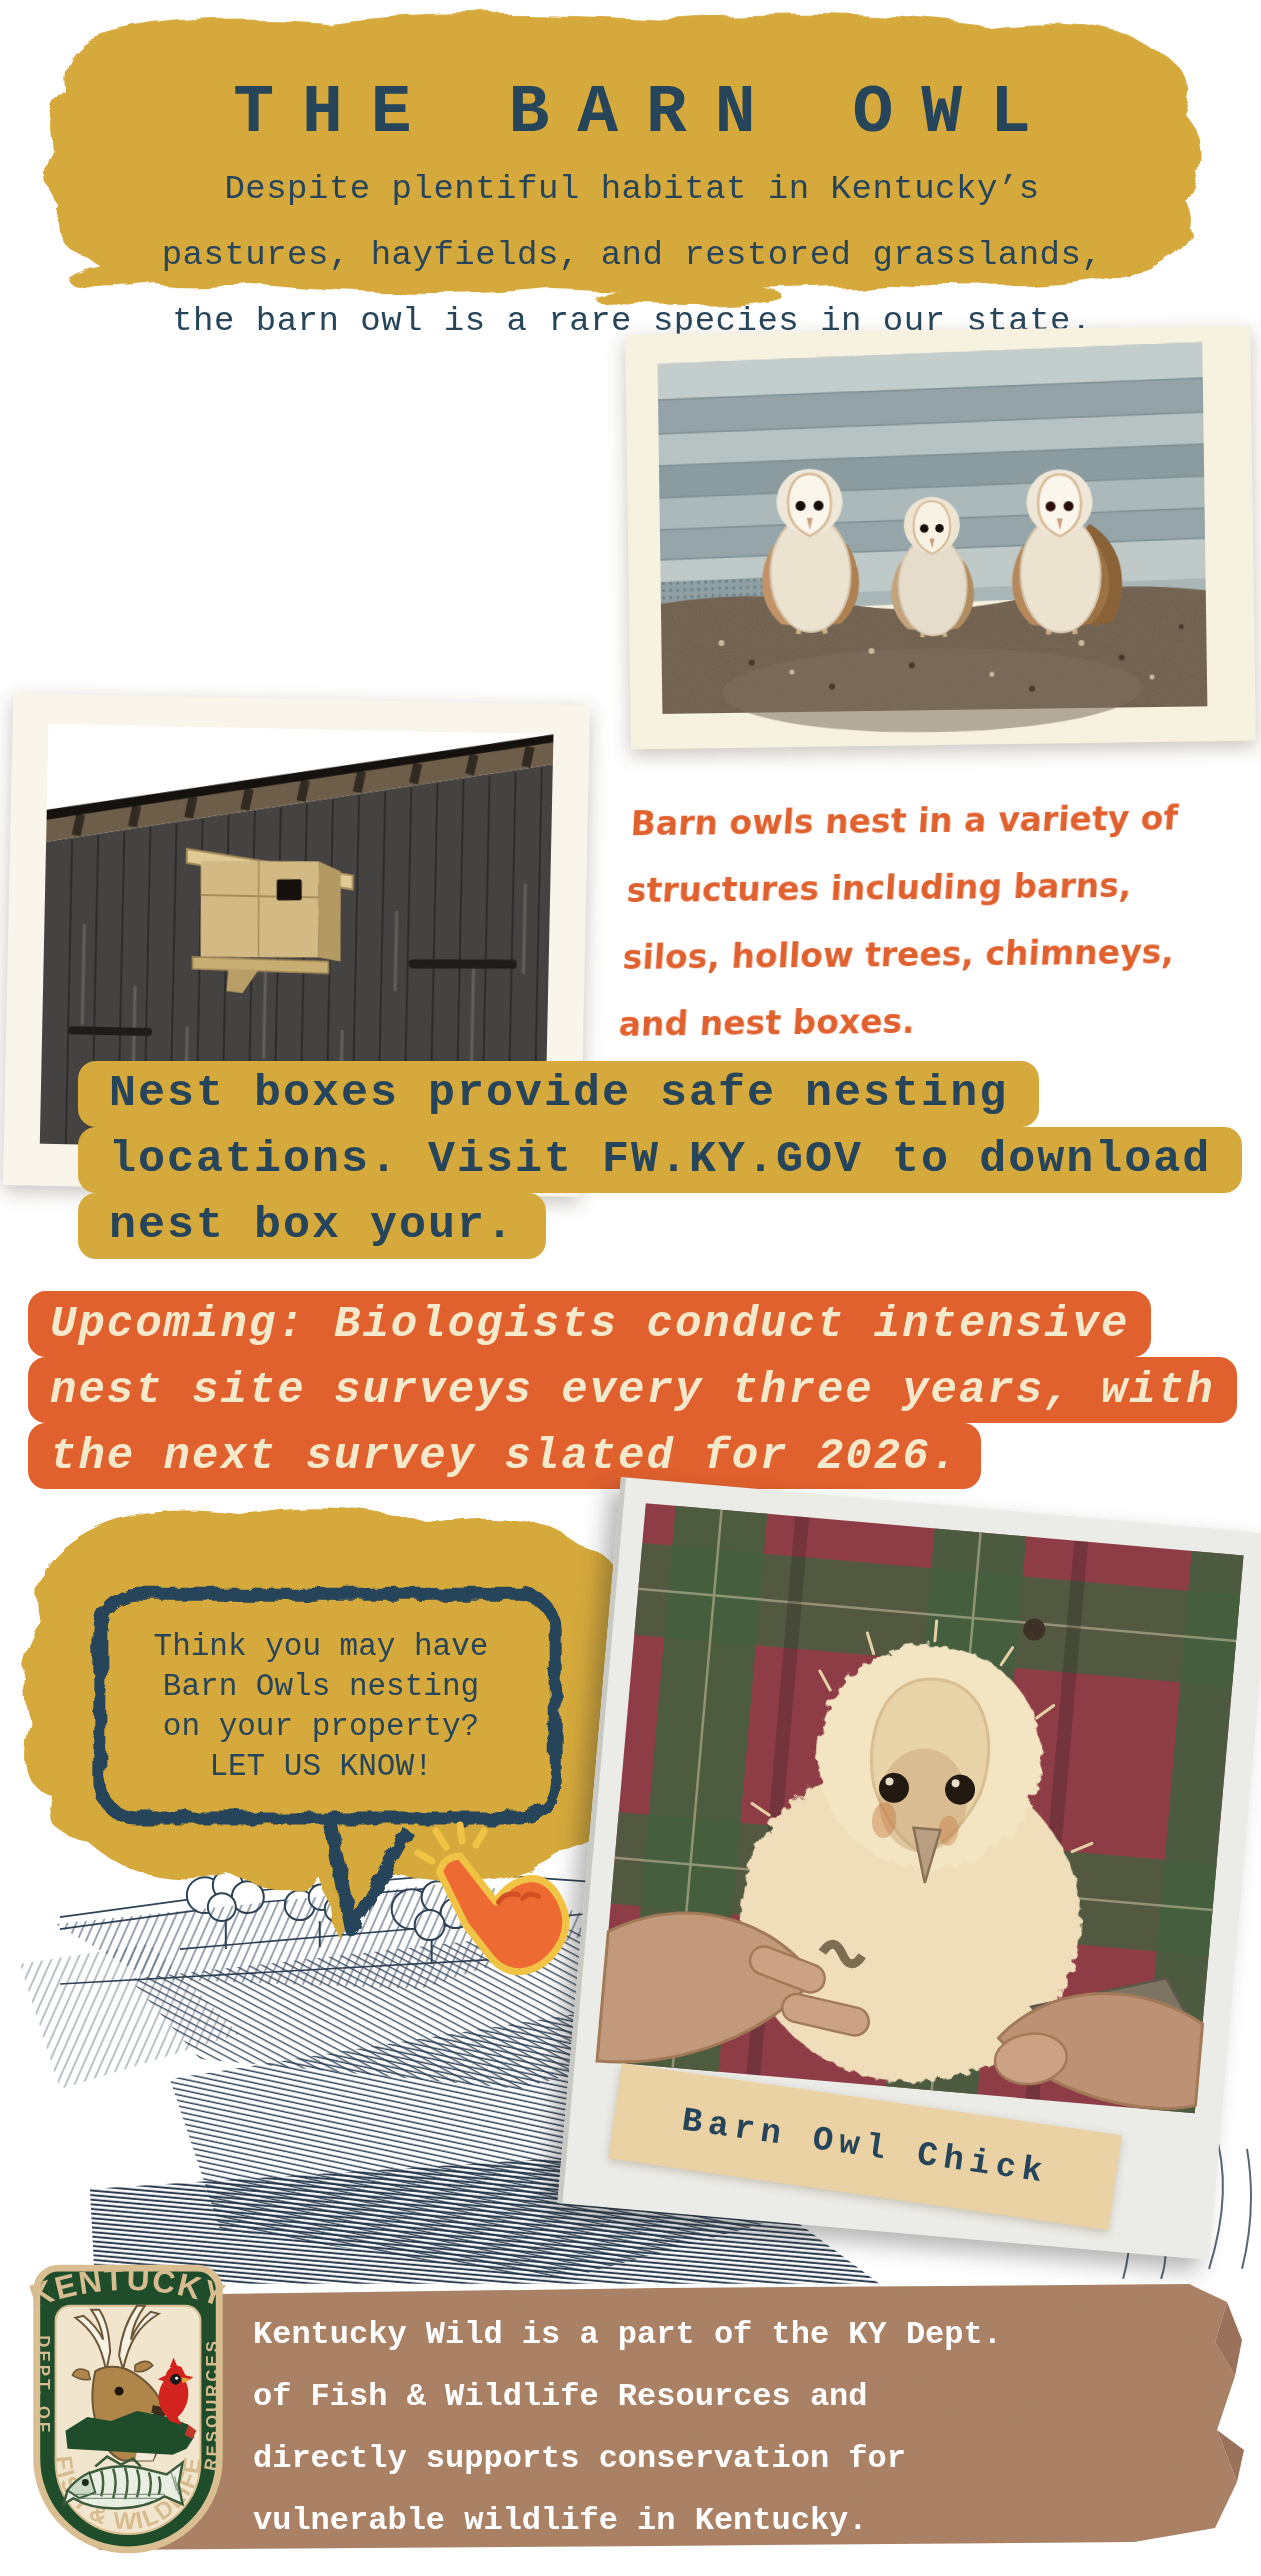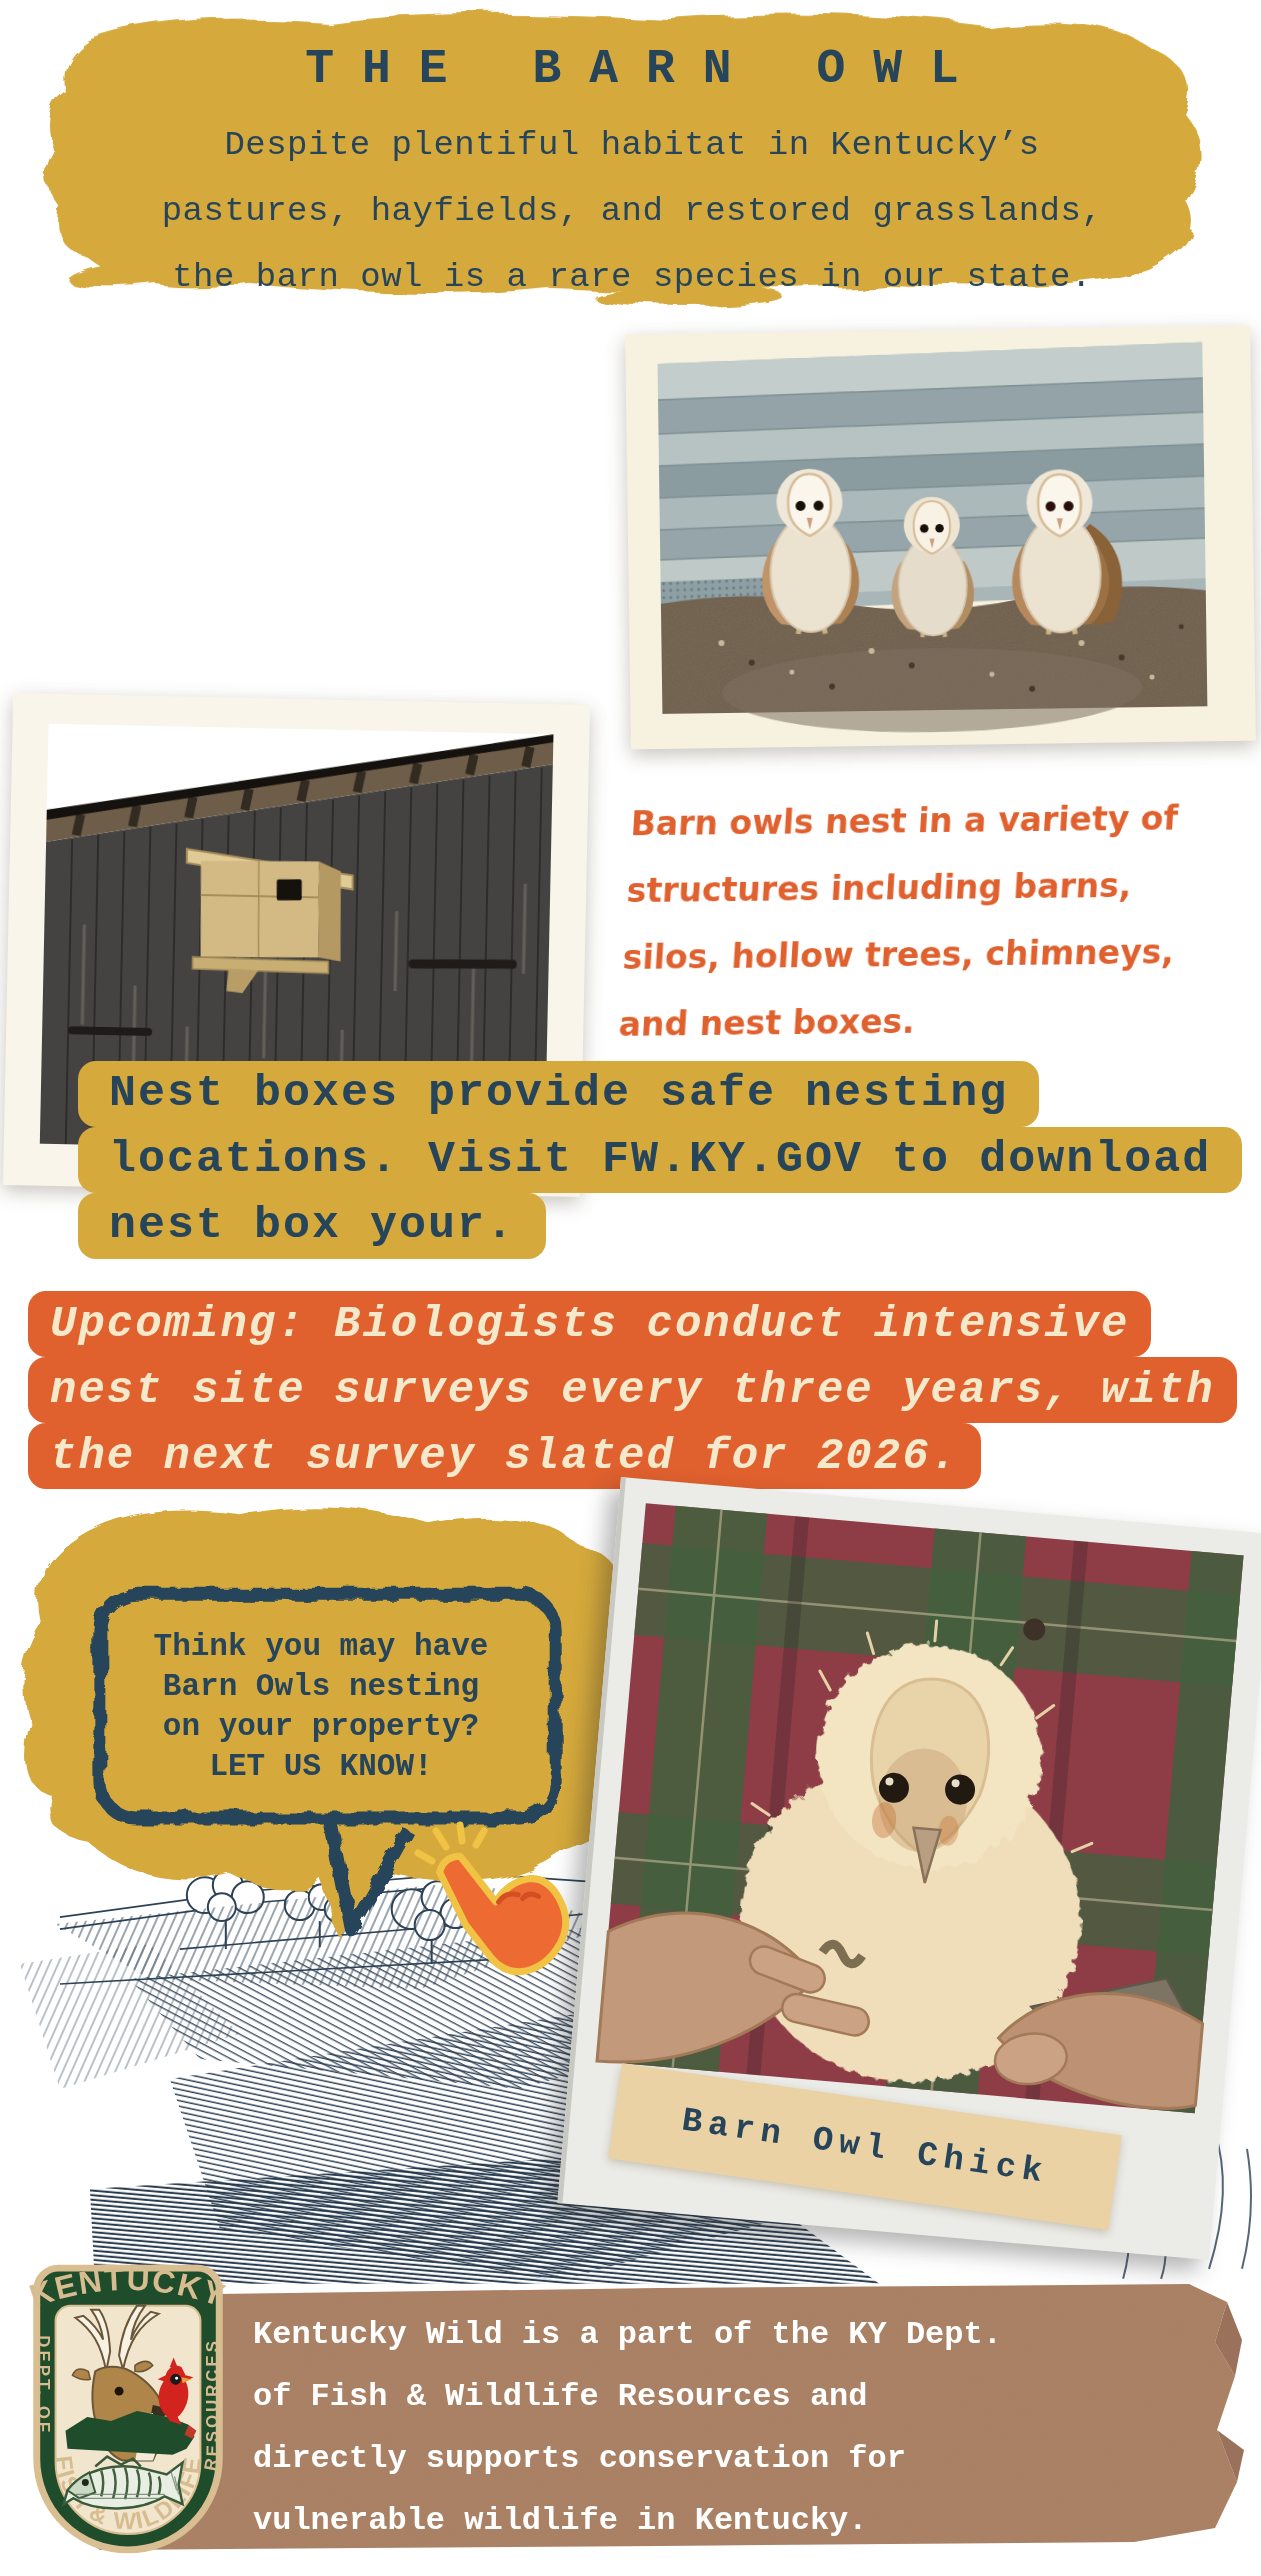--- a/index.html
+++ b/index.html
@@ -8,21 +8,21 @@
   }
   html,body{margin:0;padding:0;background:#ffffff;}
   #canvas{position:relative;width:1261px;height:2576px;background:#ffffff;overflow:hidden;
           font-family:"Liberation Mono", monospace;}
   .abs{position:absolute;}
   svg{display:block;overflow:visible;}
 
   
   #splash-svg{left:28px;top:0;z-index:2;}
   #header-text{left:40px;top:34px;width:1184px;z-index:3;text-align:center;color:var(--teal);}
-  #page-title{font-size:48px;line-height:70px;font-weight:700;letter-spacing:28px;padding-left:28px;}
+  #page-title{font-size:68px;line-height:70px;font-weight:700;letter-spacing:28px;padding-left:28px;margin-top:44px;}
   #page-intro{margin-top:8px;font-size:34px;line-height:66px;font-weight:400;white-space:pre-line;letter-spacing:0.5px;}
 
   
   #scarcity{left:22px;top:338px;width:590px;z-index:4;color:var(--teal);
             font-size:36px;line-height:51px;font-weight:700;white-space:pre-line;}
 
   
   .photo-frame{background:#F7F1DF;box-shadow:0 6px 18px rgba(70,60,40,.30);z-index:3;}
   #owlets-photo{left:628px;top:330px;width:625px;height:415px;transform:rotate(-.8deg);
                 padding:0;}
@@ -40,21 +40,21 @@
   .hl-line{display:block;width:max-content;border-radius:18px;font-weight:700;
            padding:6px 31px;font-size:45px;line-height:54px;letter-spacing:2px;}
   #nestbox-highlight{left:78px;top:1061px;}
   #nestbox-highlight .hl-line{background:var(--gold);color:var(--teal);}
   #upcoming-banner{left:28px;top:1291px;}
   #upcoming-banner .hl-line{background:var(--orange);color:var(--cream);font-size:44px;padding:6px 22px;font-style:italic;}
 
   
   #blob-svg{left:0;top:1484px;z-index:6;}
   #callout-text{left:86px;top:1627px;width:470px;z-index:7;text-align:center;color:var(--teal);
-                font-size:31px;line-height:40px;font-weight:700;white-space:pre-line;}
+                font-size:31px;line-height:40px;font-weight:400;white-space:pre-line;}
   #hand-icon{left:418px;top:1825px;z-index:40;}
 
   
   #landscape{left:0;top:1829px;z-index:1;}
 
   
   #polaroid{left:588px;top:1504px;width:649px;height:729px;background:#EBEBE7;z-index:7;
             transform:rotate(5deg);box-shadow:-10px 12px 22px rgba(40,40,40,.35);
             border-left:5px solid #C9C9C3;}
   #polaroid svg{margin:24px 0 0 22px;}

